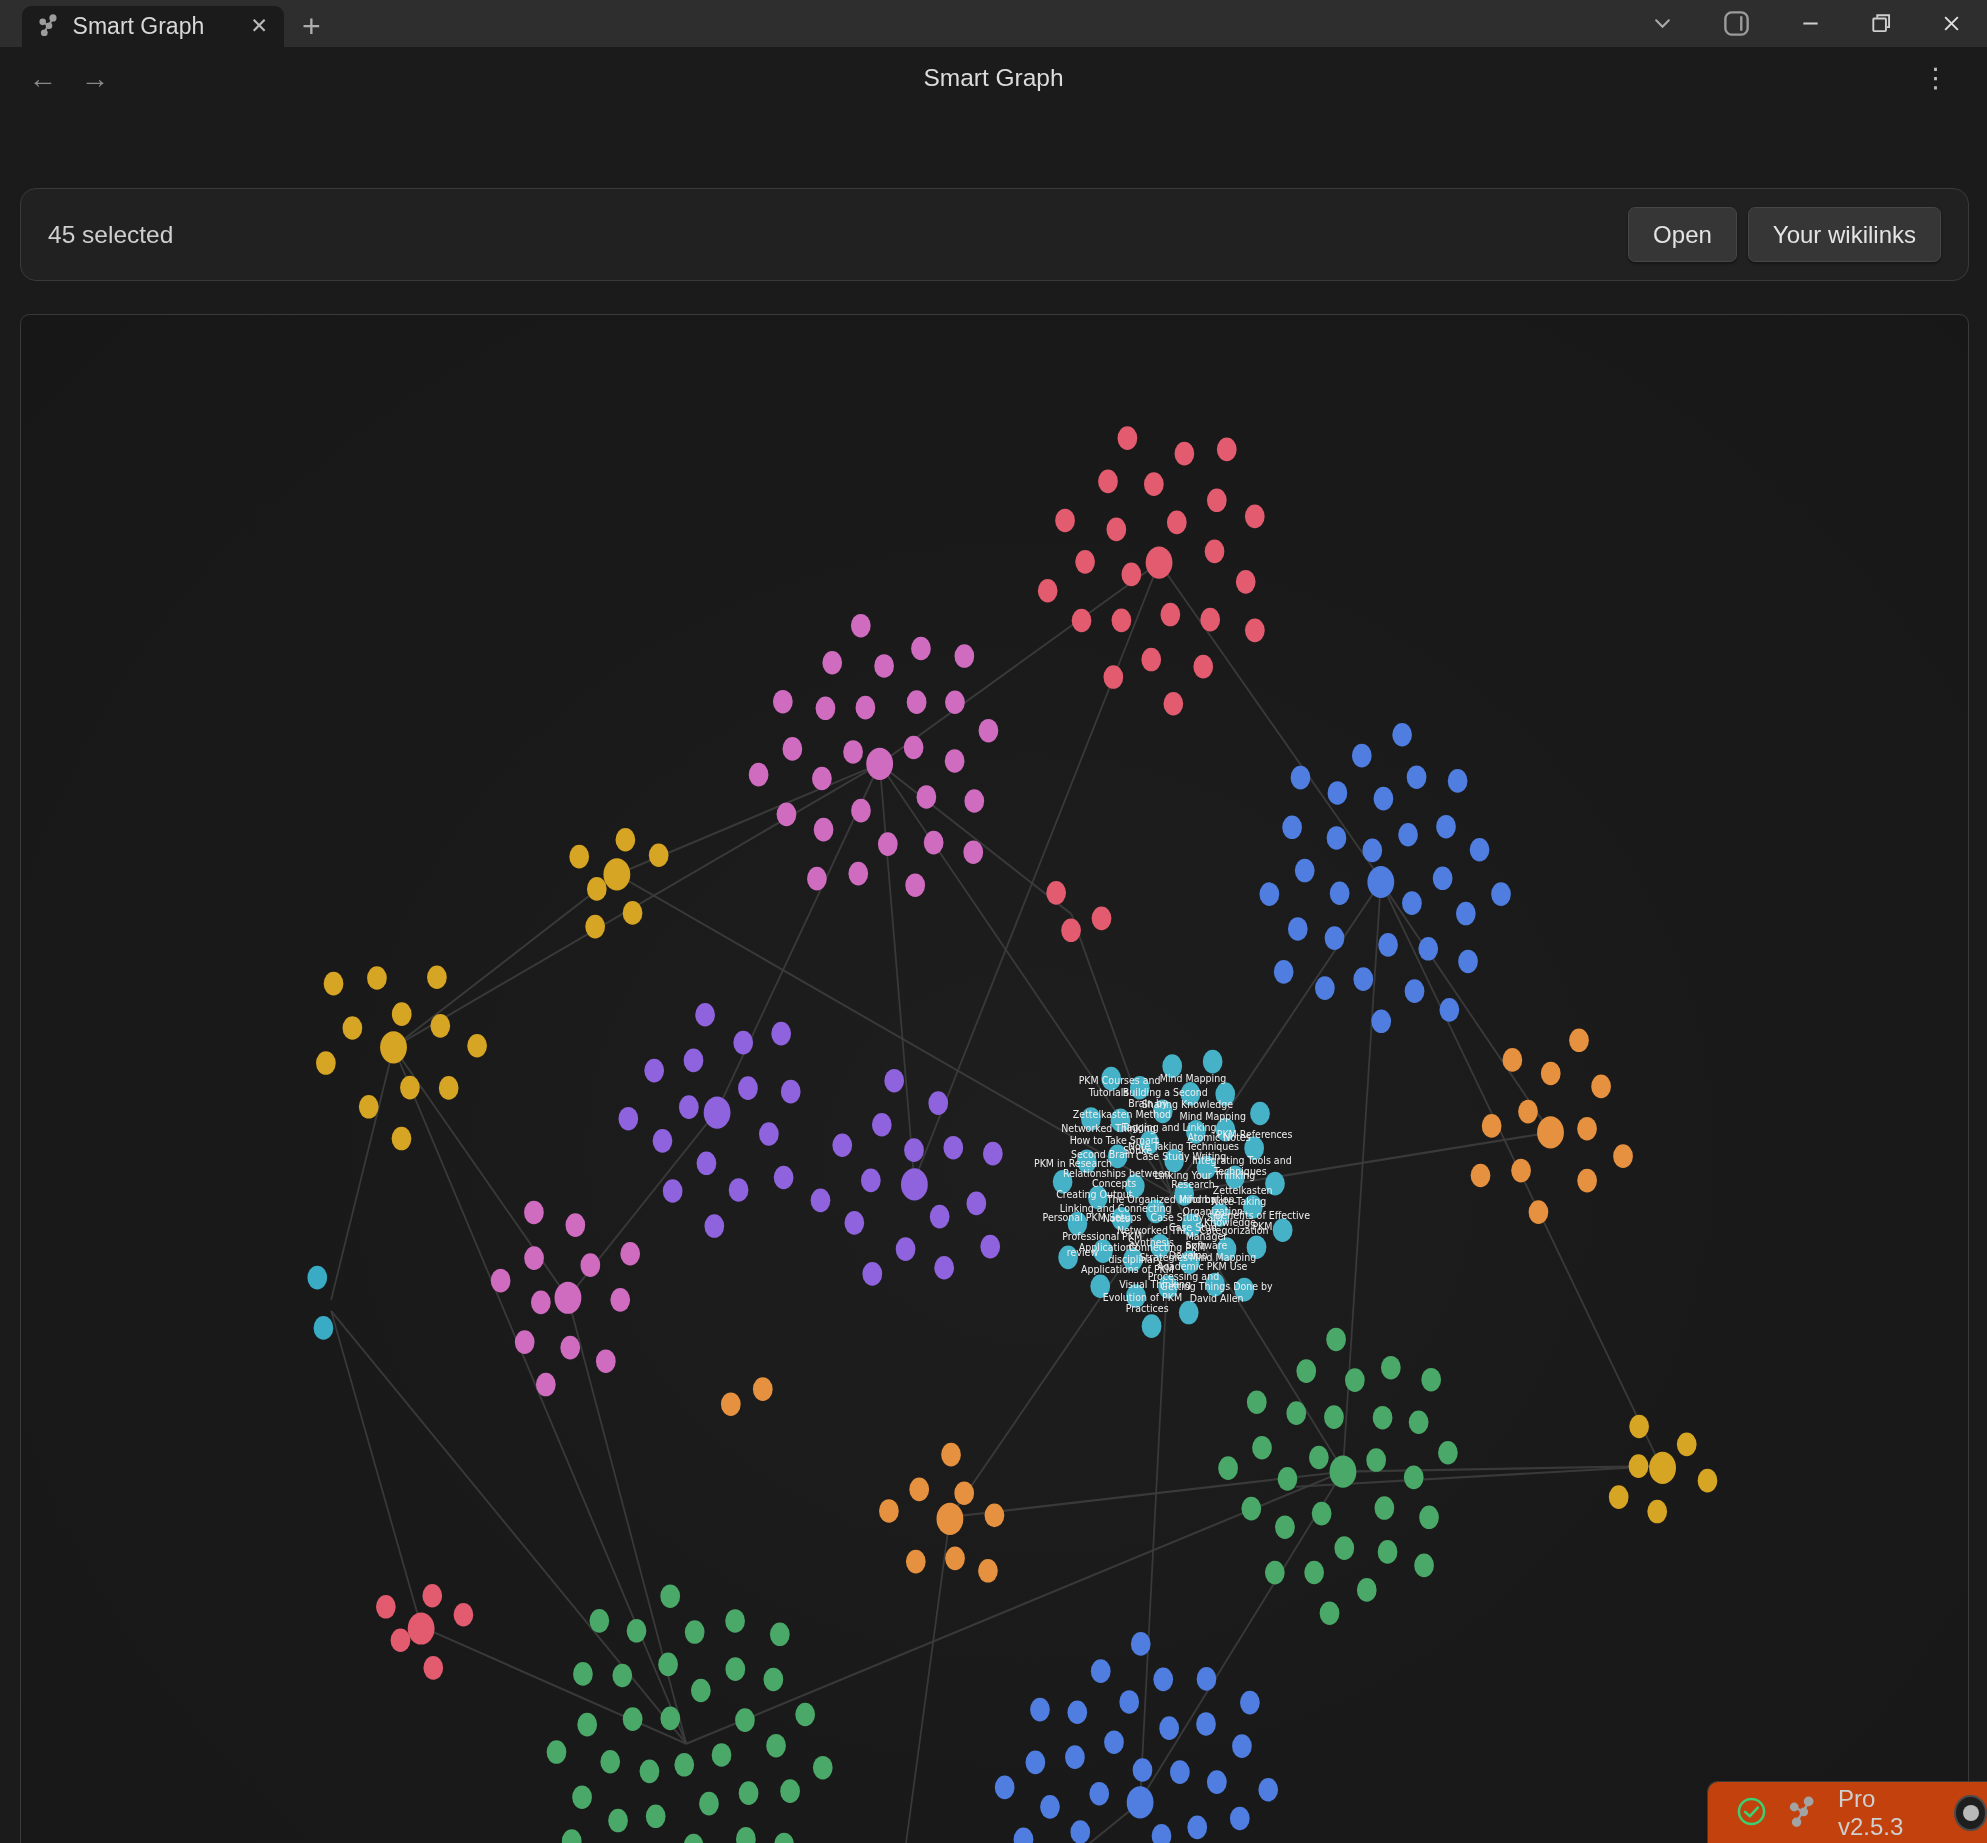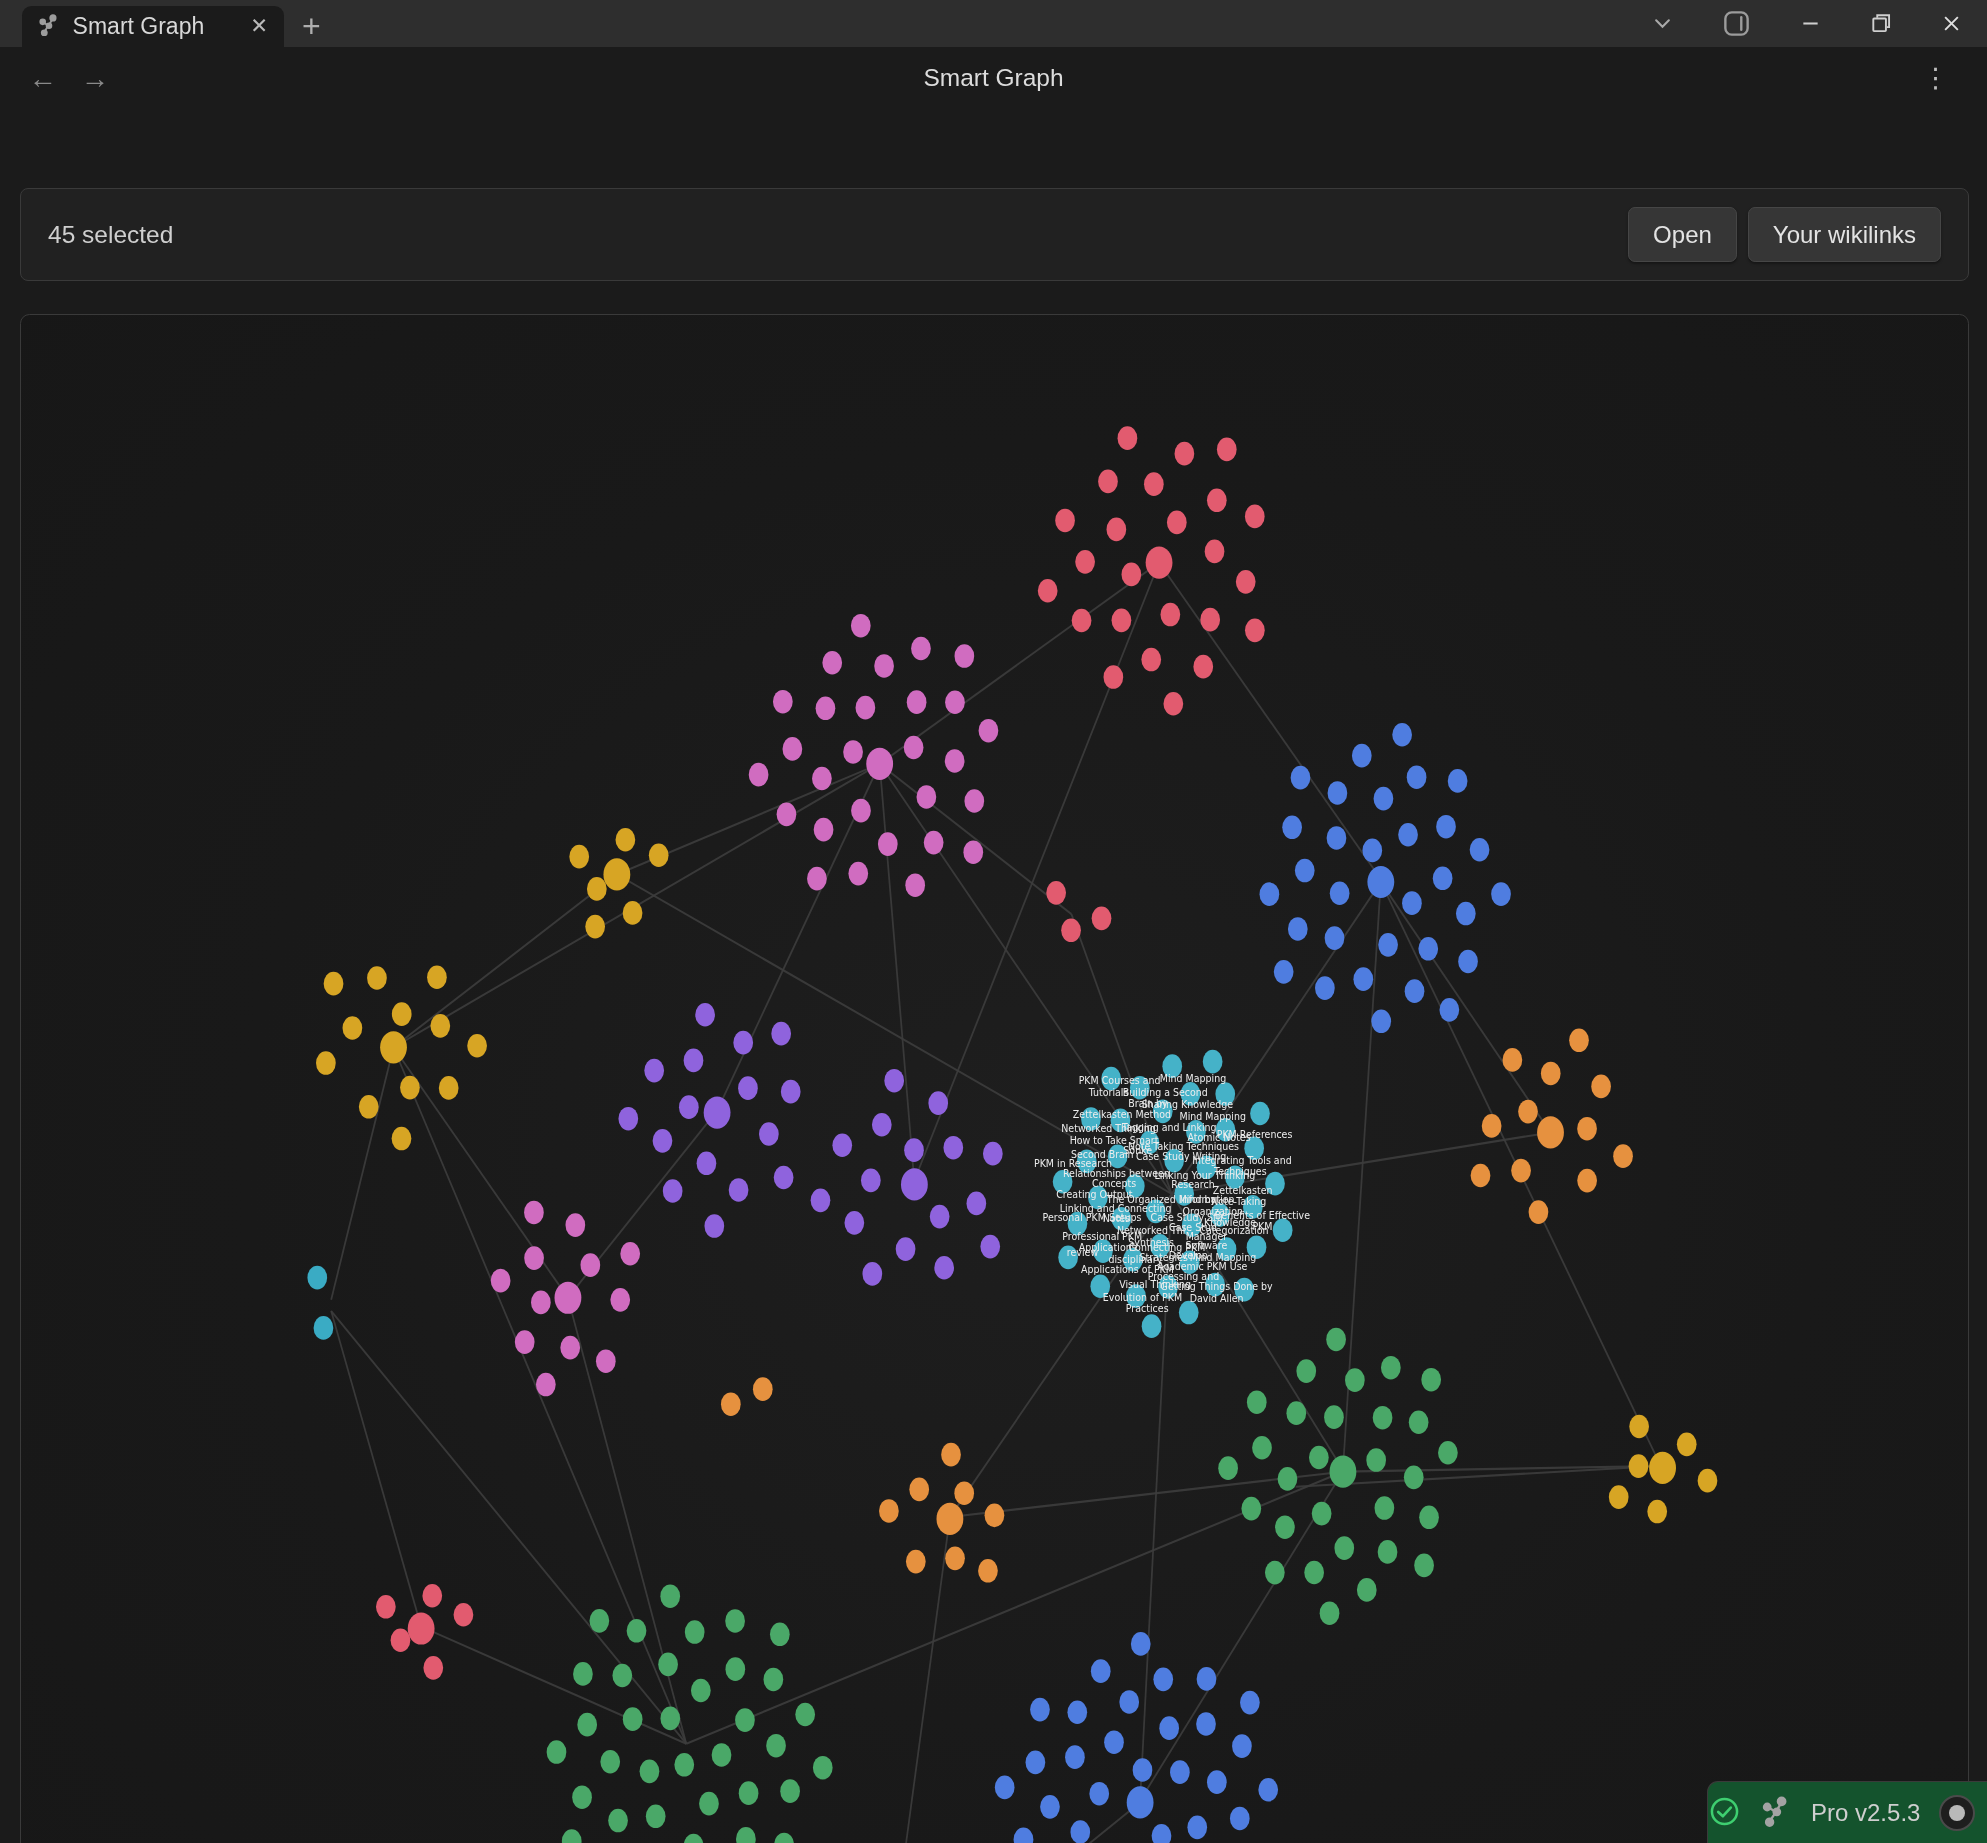--- a/index.html
+++ b/index.html
@@ -17,36 +17,36 @@
   
   .header{position:absolute;top:47px;left:0;right:0;height:62px;background:#1b1b1b;}
   .nav-arrows{position:absolute;left:28.4px;top:0;height:62px;display:flex;align-items:center;gap:24px;
               color:#8a8a8a;font-size:28.4px;}
   .view-title{position:absolute;left:0;right:0;top:0;height:62px;display:flex;align-items:center;
               justify-content:center;color:#dcdcdc;font-size:24.5px;}
   .kebab{position:absolute;right:38px;top:0;height:62px;display:flex;align-items:center;
          color:#bdbdbd;font-size:27px;letter-spacing:0;}
   
   .toolbar{position:absolute;left:20px;top:188px;width:1949px;height:93px;box-sizing:border-box;
-           background:#212121;border:1.6px solid #3a3a3a;border-radius:8px;
+           background:#212121;border:1.6px solid #3a3a3a;border-radius:16px;
            display:flex;align-items:center;padding:0 27px;}
   .sel-count{color:#cfcfcf;font-size:24.5px;}
   .toolbar-buttons{margin-left:auto;display:flex;gap:11px;}
   .tbtn{background:#363636;border:1.6px solid #464646;border-radius:7.1px;color:#e3e3e3;
         font-size:24px;font-family:inherit;padding:0 24px;height:55px;display:flex;align-items:center;
         box-shadow:0 1.6px 2.4px rgba(0,0,0,.35);cursor:default;white-space:nowrap;}
   
   .graph-panel{position:absolute;left:20px;top:314px;width:1949px;height:1754px;box-sizing:border-box;
                background:radial-gradient(ellipse at 52% 48%, #1e1e1e 0%, #191919 55%, #171717 100%);
                border:1.6px solid #3a3a3a;border-radius:9.5px;overflow:hidden;}
   .graph-panel svg{width:100%;height:100%;display:block;}
   
   .statusbar{position:absolute;right:0;bottom:0;width:280px;height:62px;box-sizing:border-box;
-             background:#14532d;border:1.6px solid #3a3a3a;border-right:none;border-bottom:none;
-             border-radius:11px 0 0 0;display:flex;align-items:center;gap:19px;}
+             background:#c2410c;border:1.6px solid #3a3a3a;border-right:none;border-bottom:none;
+             border-radius:11px 0 0 0;display:flex;align-items:center;gap:19px;padding-left:27px;}
   .status-text{color:#cfcfcf;font-size:24px;}
   .status-dot{width:32px;height:32px;border-radius:50%;background:#1e1e1e;border:2.4px solid #4a4a4a;
               display:flex;align-items:center;justify-content:center;}
   .status-dot i{width:16px;height:16px;border-radius:50%;background:#b9b9b9;display:block;}
 </style>
 </head>
 <body>
 
 <div class="titlebar">
   <div class="tab">

